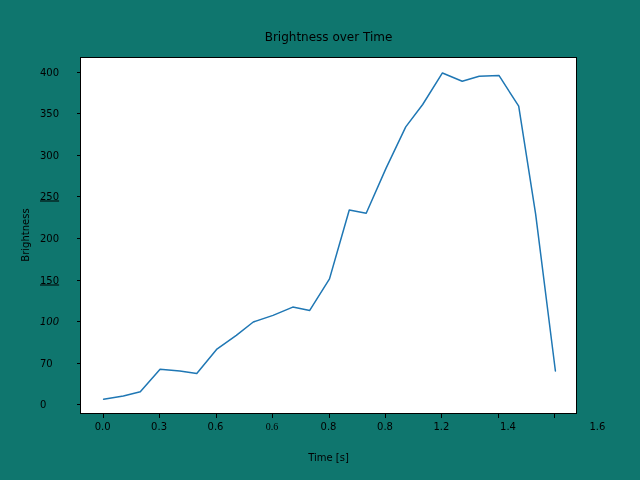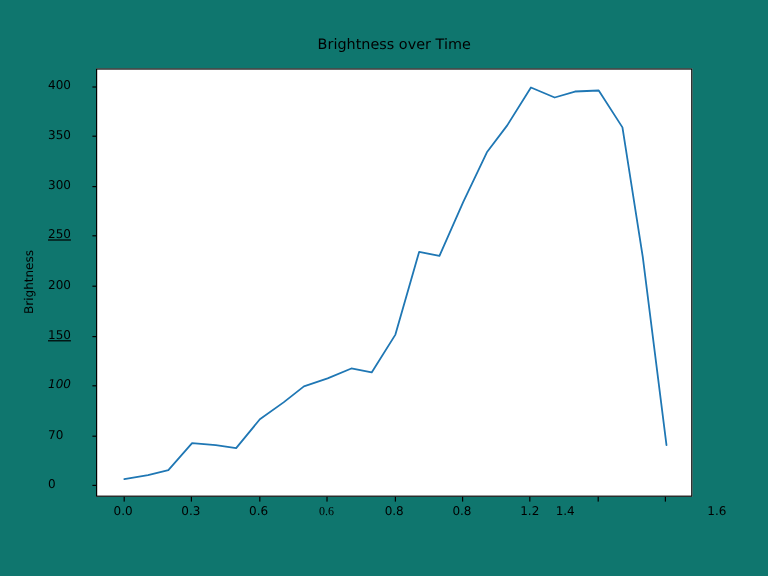--- a/index.html
+++ b/index.html
@@ -131,21 +131,21 @@
       <div class="tick-label ytick-label" style="top: 71.9442px; left: 40px; width: 33px;">400</div>
     </div>
   <div id="xtick-labels">
       <div class="tick-label xtick-label" style="left: 102.591px; top: 421px;">0.0</div>
       <div class="tick-label xtick-label" style="left: 159.068px; top: 421px;">0.3</div>
       <div class="tick-label xtick-label" style="left: 215.545px; top: 421px;">0.6</div>
       <div class="tick-label xtick-label" style="left: 272.023px; top: 421px; font-family: Liberation Serif, serif;">0.6</div>
       <div class="tick-label xtick-label" style="left: 328.5px; top: 421px;">0.8</div>
       <div class="tick-label xtick-label" style="left: 384.977px; top: 421px;">0.8</div>
       <div class="tick-label xtick-label" style="left: 441.455px; top: 421px;">1.2</div>
-      <div class="tick-label xtick-label" style="left: 471px; top: 421px;">1.4</div>
+      <div class="tick-label xtick-label" style="left: 508px; top: 421px;">1.4</div>
       <div class="tick-label xtick-label" style="left: 554.409px; top: 421px; margin-left: 43px;">1.6</div>
     </div>
   <div id="tick-marks">
       <div class="tick-mark ytick-mark" style="top: 404.037px;"></div>
       <div class="tick-mark ytick-mark" style="top: 362.526px;"></div>
       <div class="tick-mark ytick-mark" style="top: 321.014px;"></div>
       <div class="tick-mark ytick-mark" style="top: 279.502px;"></div>
       <div class="tick-mark ytick-mark" style="top: 237.991px;"></div>
       <div class="tick-mark ytick-mark" style="top: 196.479px;"></div>
       <div class="tick-mark ytick-mark" style="top: 154.967px;"></div>
@@ -155,14 +155,15 @@
       <div class="tick-mark xtick-mark" style="left: 159.068px;"></div>
       <div class="tick-mark xtick-mark" style="left: 215.545px;"></div>
       <div class="tick-mark xtick-mark" style="left: 272.023px;"></div>
       <div class="tick-mark xtick-mark" style="left: 328.5px;"></div>
       <div class="tick-mark xtick-mark" style="left: 384.977px;"></div>
       <div class="tick-mark xtick-mark" style="left: 441.455px;"></div>
       <div class="tick-mark xtick-mark" style="left: 497.932px;"></div>
       <div class="tick-mark xtick-mark" style="left: 554.409px;"></div>
     </div>
 
+  <div id="xlabel">Time [s]</div>
 
 </div>
 
 </body></html>

